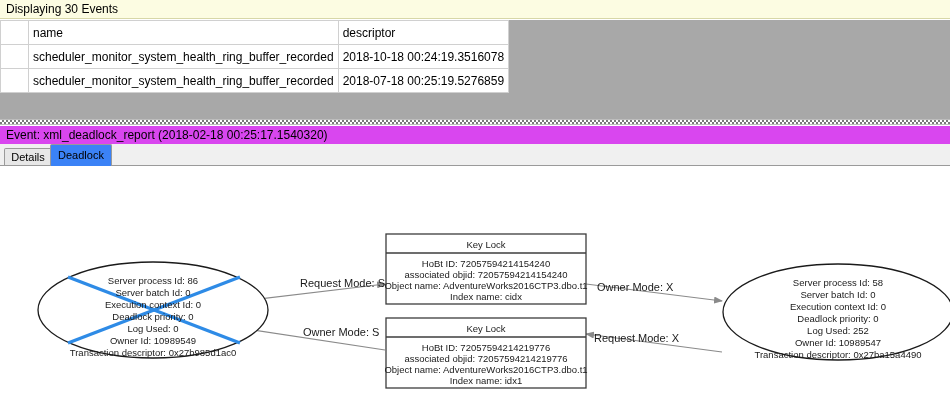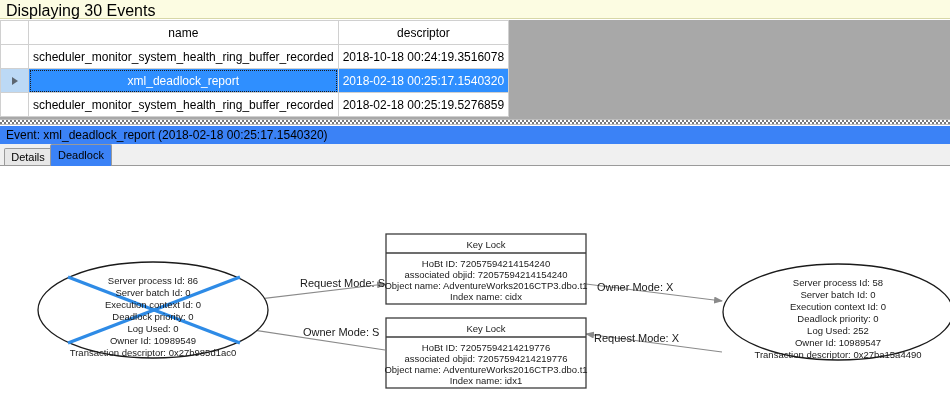--- a/index.html
+++ b/index.html
@@ -16,21 +16,21 @@
   
   .caption-bar {
     position: absolute; left: 0; top: 0;
     width: 950px; height: 19px;
     background: #fcfce2;
     border-bottom: 1px solid #d7d7a8;
     box-sizing: border-box;
   }
   .caption-bar .txt {
     position: absolute; left: 6px; top: 2px;
-    font-size: 16px; color: #000;
+    font-size: 12px; color: #000;
   }
 
   
   .grid-wrap {
     position: absolute; left: 0; top: 20px;
     width: 950px; height: 99px;
     background: #a8a8a8;
     box-sizing: border-box;
   }
   .grid-table {
@@ -38,21 +38,21 @@
     table-layout: fixed;
     background: #ffffff;
   }
   .grid-table td, .grid-table th {
     border: 1px solid #d0d0d0;
     border-left: none;
     border-top: none;
     padding: 0 4px;
     font-weight: normal;
     font-size: 12px;
-    text-align: center;
+    text-align: left;
     height: 24px;
     box-sizing: border-box;
     white-space: nowrap;
     overflow: hidden;
     vertical-align: middle;
   }
   .grid-table tr:first-child td,
   .grid-table tr:first-child th { border-top: 1px solid #d0d0d0; }
   .grid-table td.selcol, .grid-table th.selcol {
     width: 28px; padding: 0;
@@ -85,21 +85,21 @@
       repeating-conic-gradient(#7a7a7a 0% 25%, #ffffff 0% 50%) 0 0/4px 4px;
     border-top: 1px solid #bdbdbd;
     border-bottom: 1px solid #bdbdbd;
     box-sizing: border-box;
   }
 
   
   .event-hdr {
     position: absolute; left: 0; top: 126px;
     width: 950px; height: 18px;
-    background: #3b82f6;
+    background: #d946ef;
   }
   .event-hdr .txt { position: absolute; left: 6px; top: 2px; font-size: 12px; }
 
   
   .tabstrip {
     position: absolute; left: 0; top: 144px;
     width: 950px; height: 22px;
     background: #f0f0f0;
   }
   .tab {
@@ -165,30 +165,25 @@
         <th class="col-name">name</th>
         <th class="col-ts">descriptor</th>
       </tr>
 
       <tr>
         <td class="selcol"></td>
         <td class="col-name">scheduler_monitor_system_health_ring_buffer_recorded</td>
         <td class="col-ts">2018-10-18 00:24:19.3516078</td>
       </tr>
 
-      <tr class="row-selected">
-        <td class="selcol"><span class="tri"></span></td>
-        <td class="col-name cell-focus">xml_deadlock_report</td>
-        <td class="col-ts">2018-02-18 00:25:17.1540320</td>
-      </tr>
 
       <tr>
         <td class="selcol"></td>
         <td class="col-name">scheduler_monitor_system_health_ring_buffer_recorded</td>
-        <td class="col-ts">2018-02-18 00:25:19.5276859</td>
+        <td class="col-ts">2018-07-18 00:25:19.5276859</td>
       </tr>
     </tbody>
       </table>
   </div>
 
   <div class="splitter"></div>
 
   <div class="event-hdr">
     <span class="txt">Event: xml_deadlock_report (2018-02-18 00:25:17.1540320)</span>
   </div>

